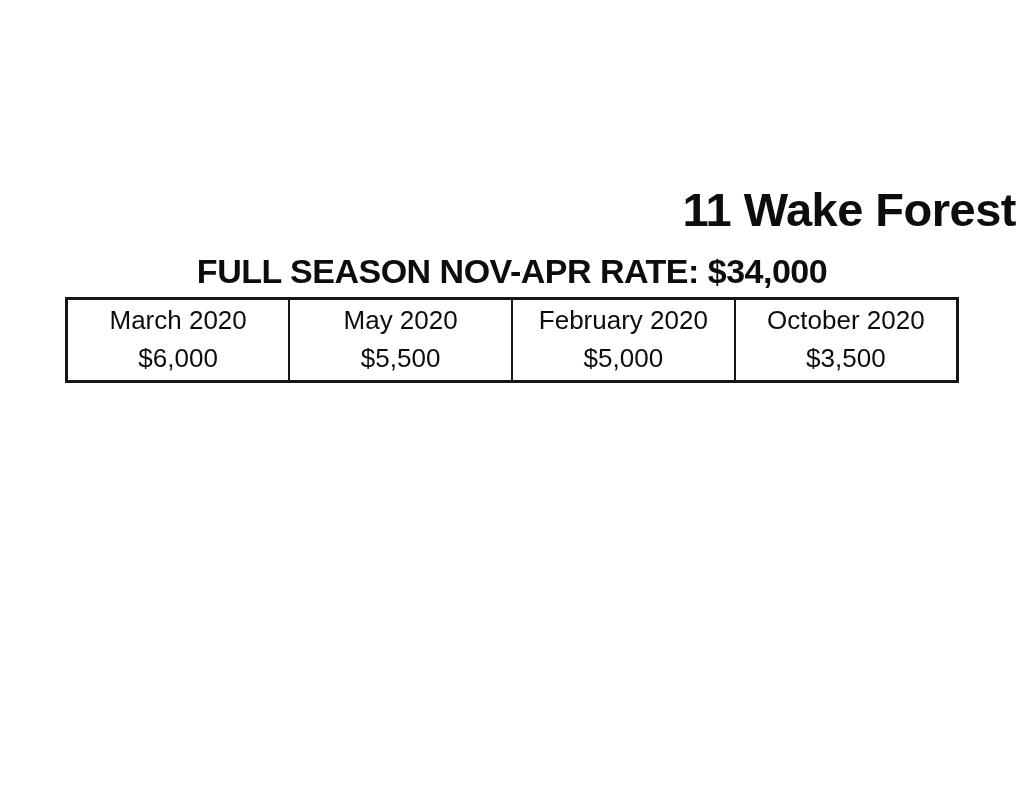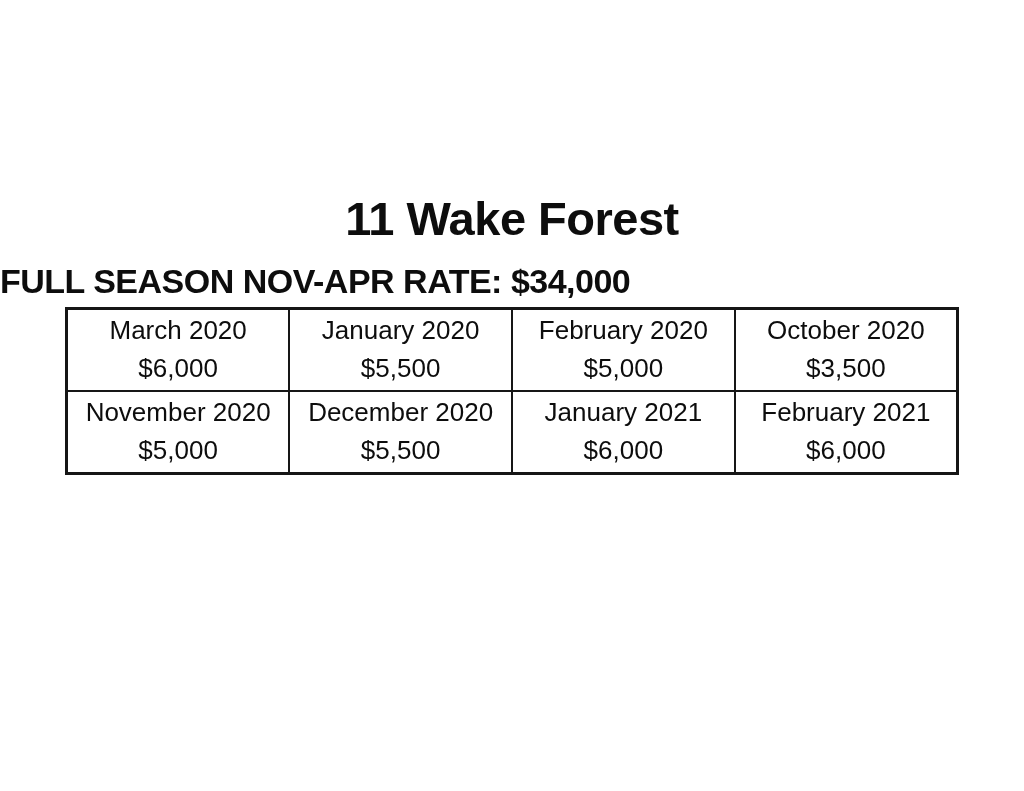--- a/index.html
+++ b/index.html
@@ -10,32 +10,32 @@
   .page {
     position: relative;
     width: 1024px;
     height: 791px;
     background: #ffffff;
     font-family: "Liberation Sans", sans-serif;
     color: #0d0d0d;
     overflow: hidden;
   }
   .doc-title {
-    margin: 17px;
+    margin: 8px;
     padding-top: 176px;
-    text-align: center;
+    text-align: right;
     font-size: 47px;
     font-weight: 700;
     letter-spacing: -0.5px;
     line-height: 1.1;
     color: #0d0d0d;
   }
   .doc-subtitle {
     margin: 16px 0 6px 0;
-    text-align: left;
+    text-align: center;
     font-size: 34px;
     font-weight: 700;
     letter-spacing: -0.5px;
     line-height: 1.15;
     color: #0d0d0d;
   }
   table.rate-table {
     width: 894px;
     margin: 0 auto;
     border-collapse: collapse;
@@ -66,45 +66,27 @@
   <h1 class="doc-title">11 Wake Forest</h1>
   <div class="doc-subtitle">FULL SEASON NOV-APR RATE: $34,000</div>
   <table class="rate-table">
     <tbody>
         <tr>
           <td>
             <span class="cell-month">March 2020</span>
             <span class="cell-rate">$6,000</span>
           </td>
           <td>
-            <span class="cell-month">January 2020</span>
+            <span class="cell-month">May 2020</span>
             <span class="cell-rate">$5,500</span>
           </td>
           <td>
             <span class="cell-month">February 2020</span>
             <span class="cell-rate">$5,000</span>
           </td>
           <td>
             <span class="cell-month">October 2020</span>
             <span class="cell-rate">$3,500</span>
           </td>
         </tr>
-        <tr>
-          <td>
-            <span class="cell-month">November 2020</span>
-            <span class="cell-rate">$5,000</span>
-          </td>
-          <td>
-            <span class="cell-month">December 2020</span>
-            <span class="cell-rate">$5,500</span>
-          </td>
-          <td>
-            <span class="cell-month">January 2021</span>
-            <span class="cell-rate">$6,000</span>
-          </td>
-          <td>
-            <span class="cell-month">February 2021</span>
-            <span class="cell-rate">$6,000</span>
-          </td>
-        </tr>
       </tbody>
   </table>
 </div>
 
 </body></html>

